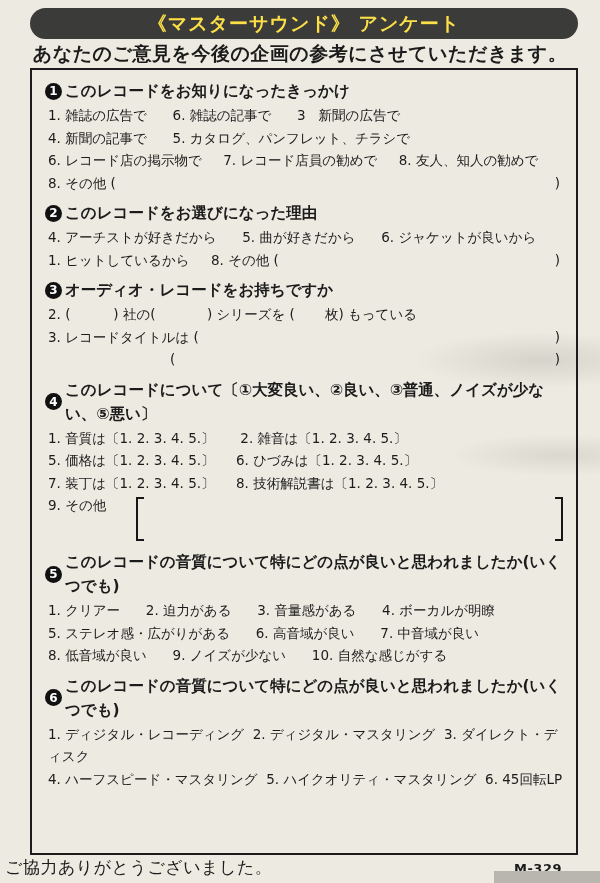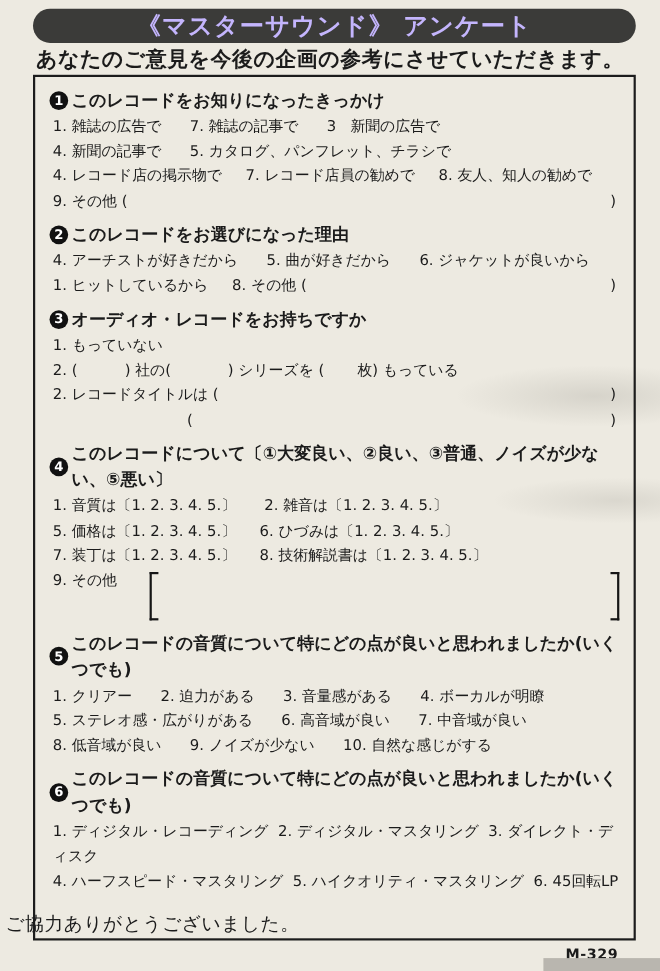--- a/index.html
+++ b/index.html
@@ -10,21 +10,21 @@
       radial-gradient(ellipse 160px 30px at 560px 455px, rgba(110,108,100,0.15), rgba(110,108,100,0) 70%),
       #edeae1;
     font-family:"DejaVu Sans","Liberation Sans",sans-serif;
     color:#1b1b1b;
   }
   .title-bar{
     position:absolute;left:30px;top:8px;width:548px;height:31px;
     background:#3b3b39;border-radius:17px;
     display:flex;align-items:center;justify-content:center;
   }
-  .title-bar span{color:#c4b5fd;font-size:22px;font-weight:bold;letter-spacing:1px;}
+  .title-bar span{color:#fde047;font-size:19px;font-weight:bold;letter-spacing:1px;}
   .subtitle{
     position:absolute;top:41px;left:0;width:100%;text-align:center;
     font-size:19px;font-weight:bold;letter-spacing:0.5px;
   }
   .form-box{
     position:absolute;left:30px;top:68px;width:548px;height:787px;
     border:2px solid #1c1c1c;box-sizing:border-box;
     padding:9px 13px 4px 13px;overflow:hidden;
   }
   .section{margin-bottom:7px;}
@@ -44,51 +44,50 @@
     padding-left:3px;
   }
   .line.spread{display:flex;justify-content:space-between;}
   .line.spread .lr{padding-right:3px;flex:0 0 auto;}
   .line.spread.indent .lt{padding-left:122px;}
   .line.bigline{display:flex;align-items:flex-start;height:49px;gap:20px;}
   .bbl,.bbr{flex:0 0 auto;width:8px;height:44px;margin-top:3px;box-sizing:border-box;}
   .bbl{border-left:2px solid #161616;border-top:2px solid #161616;border-bottom:2px solid #161616;margin-left:10px;}
   .bbr{border-right:2px solid #161616;border-top:2px solid #161616;border-bottom:2px solid #161616;}
   .bspacer{flex:1;}
-  .footer-thanks{position:absolute;left:5px;top:828px;font-size:17px;letter-spacing:0.5px;}
+  .footer-thanks{position:absolute;left:5px;top:856px;font-size:17px;letter-spacing:0.5px;}
   .footer-code{position:absolute;right:38px;top:861px;font-size:13px;font-weight:bold;letter-spacing:0.5px;}
   .scan-strip{position:absolute;right:0;bottom:0;width:106px;height:12px;background:#b9b6af;}
 </style>
 </head>
 <body>
 
 <div class="title-bar">
   <span>《マスターサウンド》 アンケート</span>
 </div>
 
 <div class="subtitle">あなたのご意見を今後の企画の参考にさせていただきます。</div>
 
 <div class="form-box" id="sections">
     <div class="section">
       <div class="sec-heading"><span class="sec-num">1</span><span class="sec-title">このレコードをお知りになったきっかけ</span></div>
-      <div class="line">1. 雑誌の広告で      7. 雑誌の記事で      3   新聞の広告で</div>
+      <div class="line">1. 雑誌の広告で      6. 雑誌の記事で      3   新聞の広告で</div>
       <div class="line">4. 新聞の記事で      5. カタログ、パンフレット、チラシで</div>
-      <div class="line">4. レコード店の掲示物で     7. レコード店員の勧めで     8. 友人、知人の勧めで</div>
-      <div class="line spread"><span class="lt">9. その他 (</span><span class="lr">)</span></div>
+      <div class="line">6. レコード店の掲示物で     7. レコード店員の勧めで     8. 友人、知人の勧めで</div>
+      <div class="line spread"><span class="lt">8. その他 (</span><span class="lr">)</span></div>
     </div>
     <div class="section">
       <div class="sec-heading"><span class="sec-num">2</span><span class="sec-title">このレコードをお選びになった理由</span></div>
       <div class="line">4. アーチストが好きだから      5. 曲が好きだから      6. ジャケットが良いから</div>
       <div class="line spread"><span class="lt">1. ヒットしているから     8. その他 (</span><span class="lr">)</span></div>
     </div>
     <div class="section">
       <div class="sec-heading"><span class="sec-num">3</span><span class="sec-title">オーディオ・レコードをお持ちですか</span></div>
-      <div class="line">1. もっていない</div>
       <div class="line">2. (          ) 社の(            ) シリーズを (       枚) もっている</div>
-      <div class="line spread"><span class="lt">2. レコードタイトルは (</span><span class="lr">)</span></div>
+      <div class="line spread"><span class="lt">3. レコードタイトルは (</span><span class="lr">)</span></div>
       <div class="line spread indent"><span class="lt">(</span><span class="lr">)</span></div>
     </div>
     <div class="section">
       <div class="sec-heading"><span class="sec-num">4</span><span class="sec-title">このレコードについて〔①大変良い、②良い、③普通、ノイズが少ない、⑤悪い〕</span></div>
       <div class="line">1. 音質は〔1. 2. 3. 4. 5.〕      2. 雑音は〔1. 2. 3. 4. 5.〕</div>
       <div class="line">5. 価格は〔1. 2. 3. 4. 5.〕     6. ひづみは〔1. 2. 3. 4. 5.〕</div>
       <div class="line">7. 装丁は〔1. 2. 3. 4. 5.〕     8. 技術解説書は〔1. 2. 3. 4. 5.〕</div>
       <div class="line bigline"><span class="lt">9. その他</span><span class="bbl"></span><span class="bspacer"></span><span class="bbr"></span></div>
     </div>
     <div class="section">

